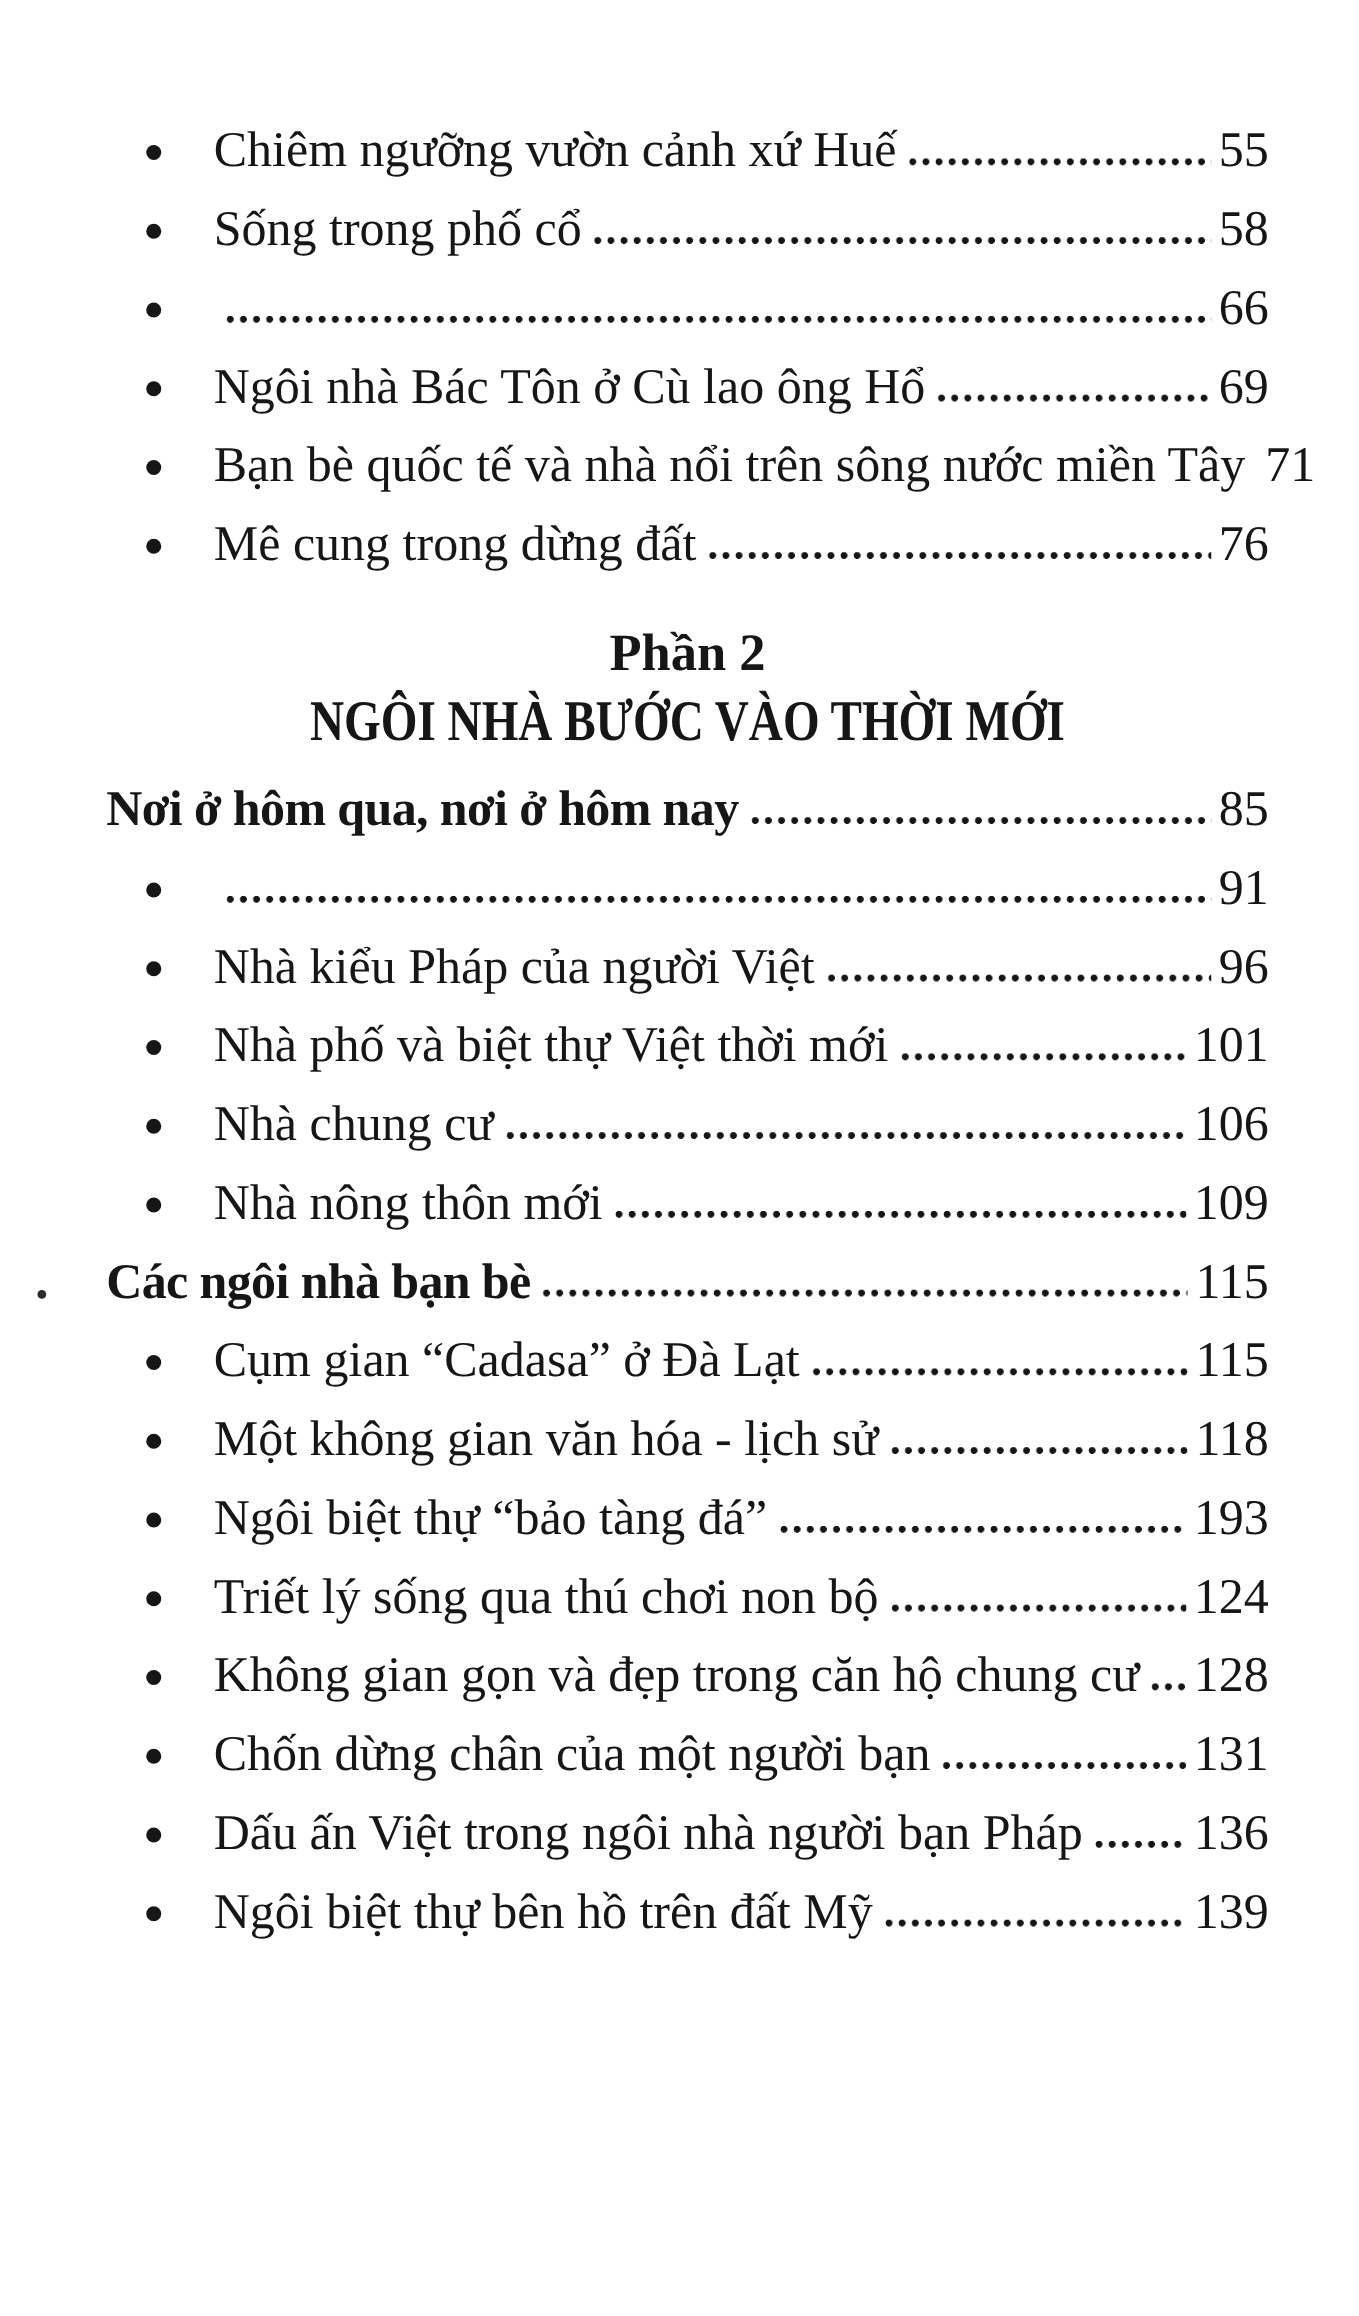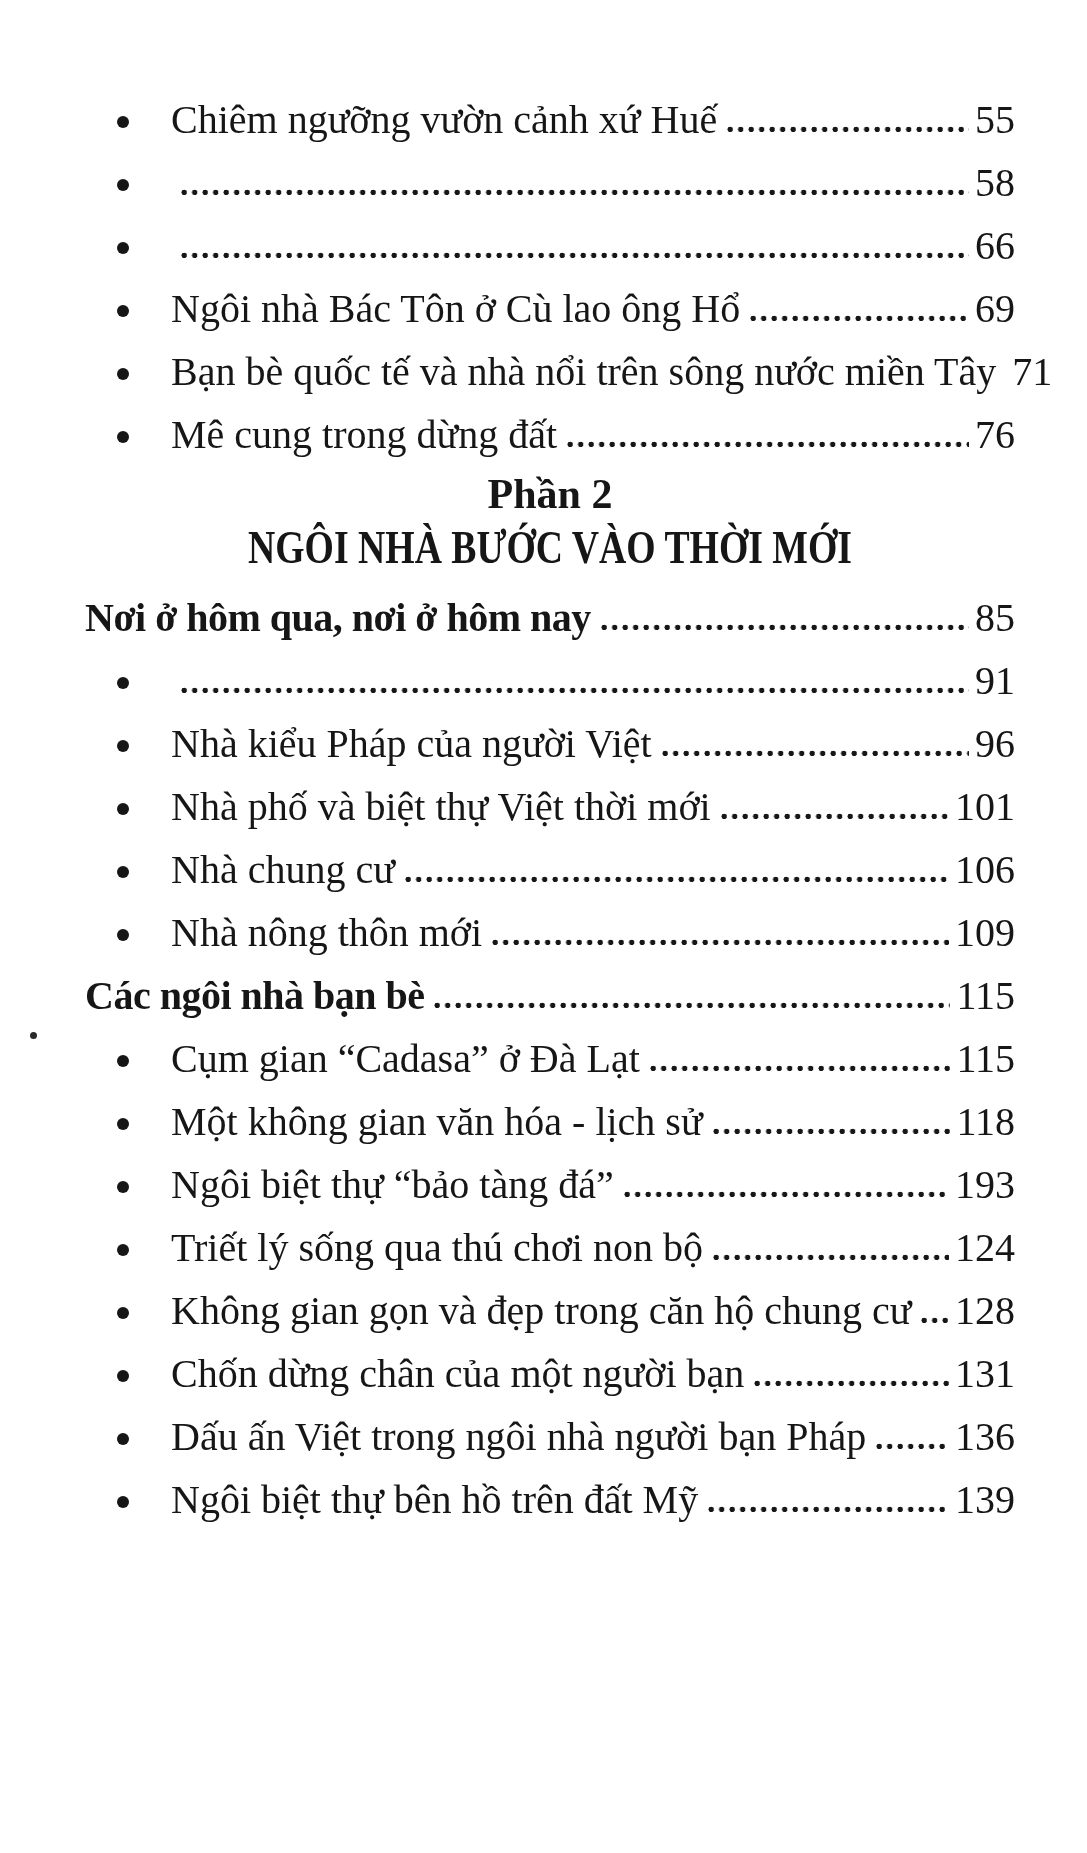--- a/index.html
+++ b/index.html
@@ -53,21 +53,21 @@
     background-image: radial-gradient(circle at 3.2px 3.4px, #161616 2.5px, rgba(0,0,0,0) 3px);
     background-size: 10.5px 7px;
     background-repeat: repeat-x;
     background-position: left bottom;
   }
   .pagenum {
     flex: none;
     text-align: left;
   }
   .part-header {
-    margin-top: 2px;
+    margin-top: 31px;
     margin-bottom: 10px;
     text-align: center;
   }
   .part-kicker {
     font-size: 42px;
     font-weight: bold;
     line-height: 52px;
     margin: 0;
   }
   .part-title {
@@ -98,20 +98,21 @@
 
     <div class="row">
       <span class="bullet"></span>
       <span class="label">Chiêm ngưỡng vườn cảnh xứ Huế</span>
       <span class="leader"></span>
       <span class="pagenum">55</span>
     </div>
 
     <div class="row">
       <span class="bullet"></span>
+      <span class="label">Sống trong phố cổ</span>
       <span class="leader"></span>
       <span class="pagenum">58</span>
     </div>
 
     <div class="row">
       <span class="bullet"></span>
       <span class="leader"></span>
       <span class="pagenum">66</span>
     </div>
 

